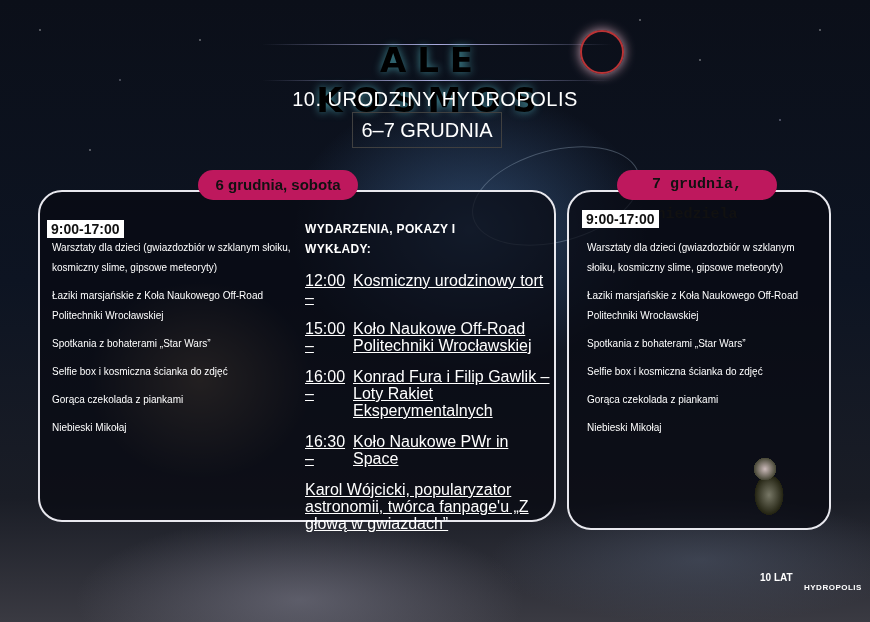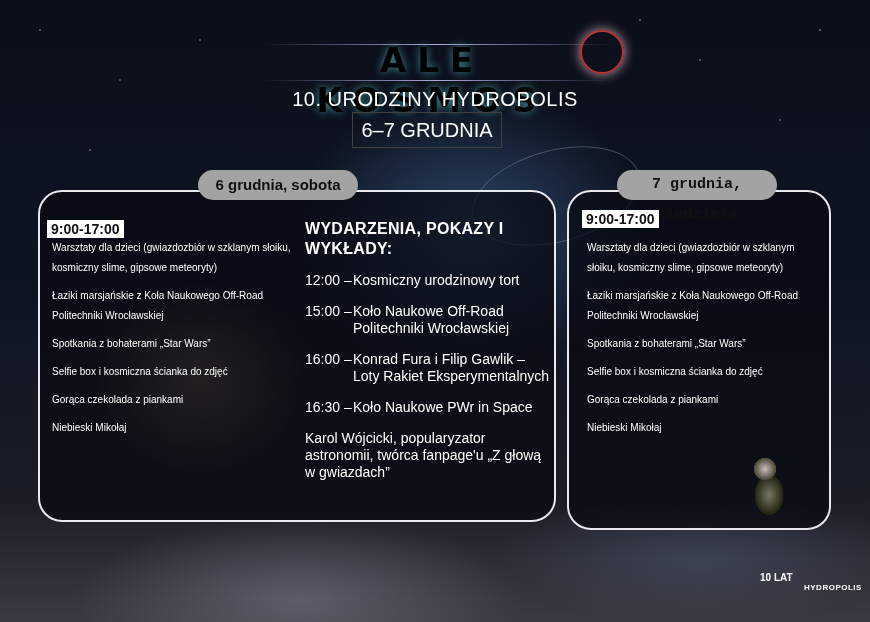--- a/index.html
+++ b/index.html
@@ -28,29 +28,29 @@
     color:#000000; font-weight:bold; text-shadow:0 0 8px rgba(100,220,230,0.6); }
   .logo-line { position:absolute; height:1px; background:linear-gradient(90deg, transparent, #aad, transparent); }
   .flare { position:absolute; left:580px; top:30px; width:40px; height:40px; border-radius:50%;
     border:2px solid rgba(230,60,60,0.8); box-shadow:0 0 12px rgba(255,200,220,0.8); }
   .subtitle { position:absolute; left:0; width:870px; top:88px; text-align:center; font-size:20px; letter-spacing:0.5px; }
   .datebox { position:absolute; left:352px; top:112px; width:148px; height:34px; border:1px solid #404040; 
     text-align:center; line-height:34px; font-size:20px; }
   .card { position:absolute; border:2px solid #e8e8ee; border-radius:24px; background:rgba(8,10,18,0.72); }
   .card.left { left:38px; top:190px; width:514px; height:328px; }
   .card.right { left:567px; top:190px; width:260px; height:336px; }
-  .pill { position:absolute; background:#a3a3a3; color:#111; font-weight:bold; border-radius:16px; 
+  .pill { position:absolute; background:#be185d; color:#111; font-weight:bold; border-radius:16px; 
     height:30px; line-height:30px; text-align:center; font-size:15px; }
   .pill.p1 { left:198px; top:170px; width:160px; }
   .pill.p2 { left:617px; top:170px; width:160px;font-family:Liberation Mono, monospace; }
   .time { position:absolute; background:#fff; color:#111; font-weight:bold; font-size:14px; padding:0 4px; height:18px; line-height:18px; }
   .list { position:absolute; font-size:10px; line-height:20px; }
   .list .it { margin-bottom:8px; }
-  .ev-title { position:absolute; left:305px; top:219px; font-weight:bold; font-size:16px; line-height:20px; letter-spacing:0.3px; }
-  .events { position:absolute; left:305px; top:272px; font-size:14px; line-height:17px; width:245px; }
+  .ev-title { position:absolute; left:305px; top:219px; font-weight:bold; font-size:12px; line-height:20px; letter-spacing:0.3px; }
+  .events { position:absolute; left:305px; top:272px; font-size:16px; line-height:17px; width:245px;text-decoration:underline; }
   .ev { display:flex; margin-bottom:14px; }
   .ev .t { width:48px; flex:none; }
   .ev .d { flex:1; }
   .footer-logo { position:absolute; left:760px; top:572px; text-align:left; }
   .fl1 { font-size:10px; font-weight:bold; }
   .fl2 { font-size:8px; font-weight:bold; letter-spacing:0.5px;margin-left:44px; }
   .astronaut { position:absolute; left:735px; top:455px; width:60px; height:70px; 
     background:radial-gradient(ellipse 14px 14px at 30px 14px,#cbb,#443 80%,transparent 81%),
                radial-gradient(ellipse 16px 22px at 34px 40px,#776,#221 90%,transparent 91%); }
   .planet-ring { position:absolute; left:470px; top:150px; width:170px; height:90px; border-radius:50%;

